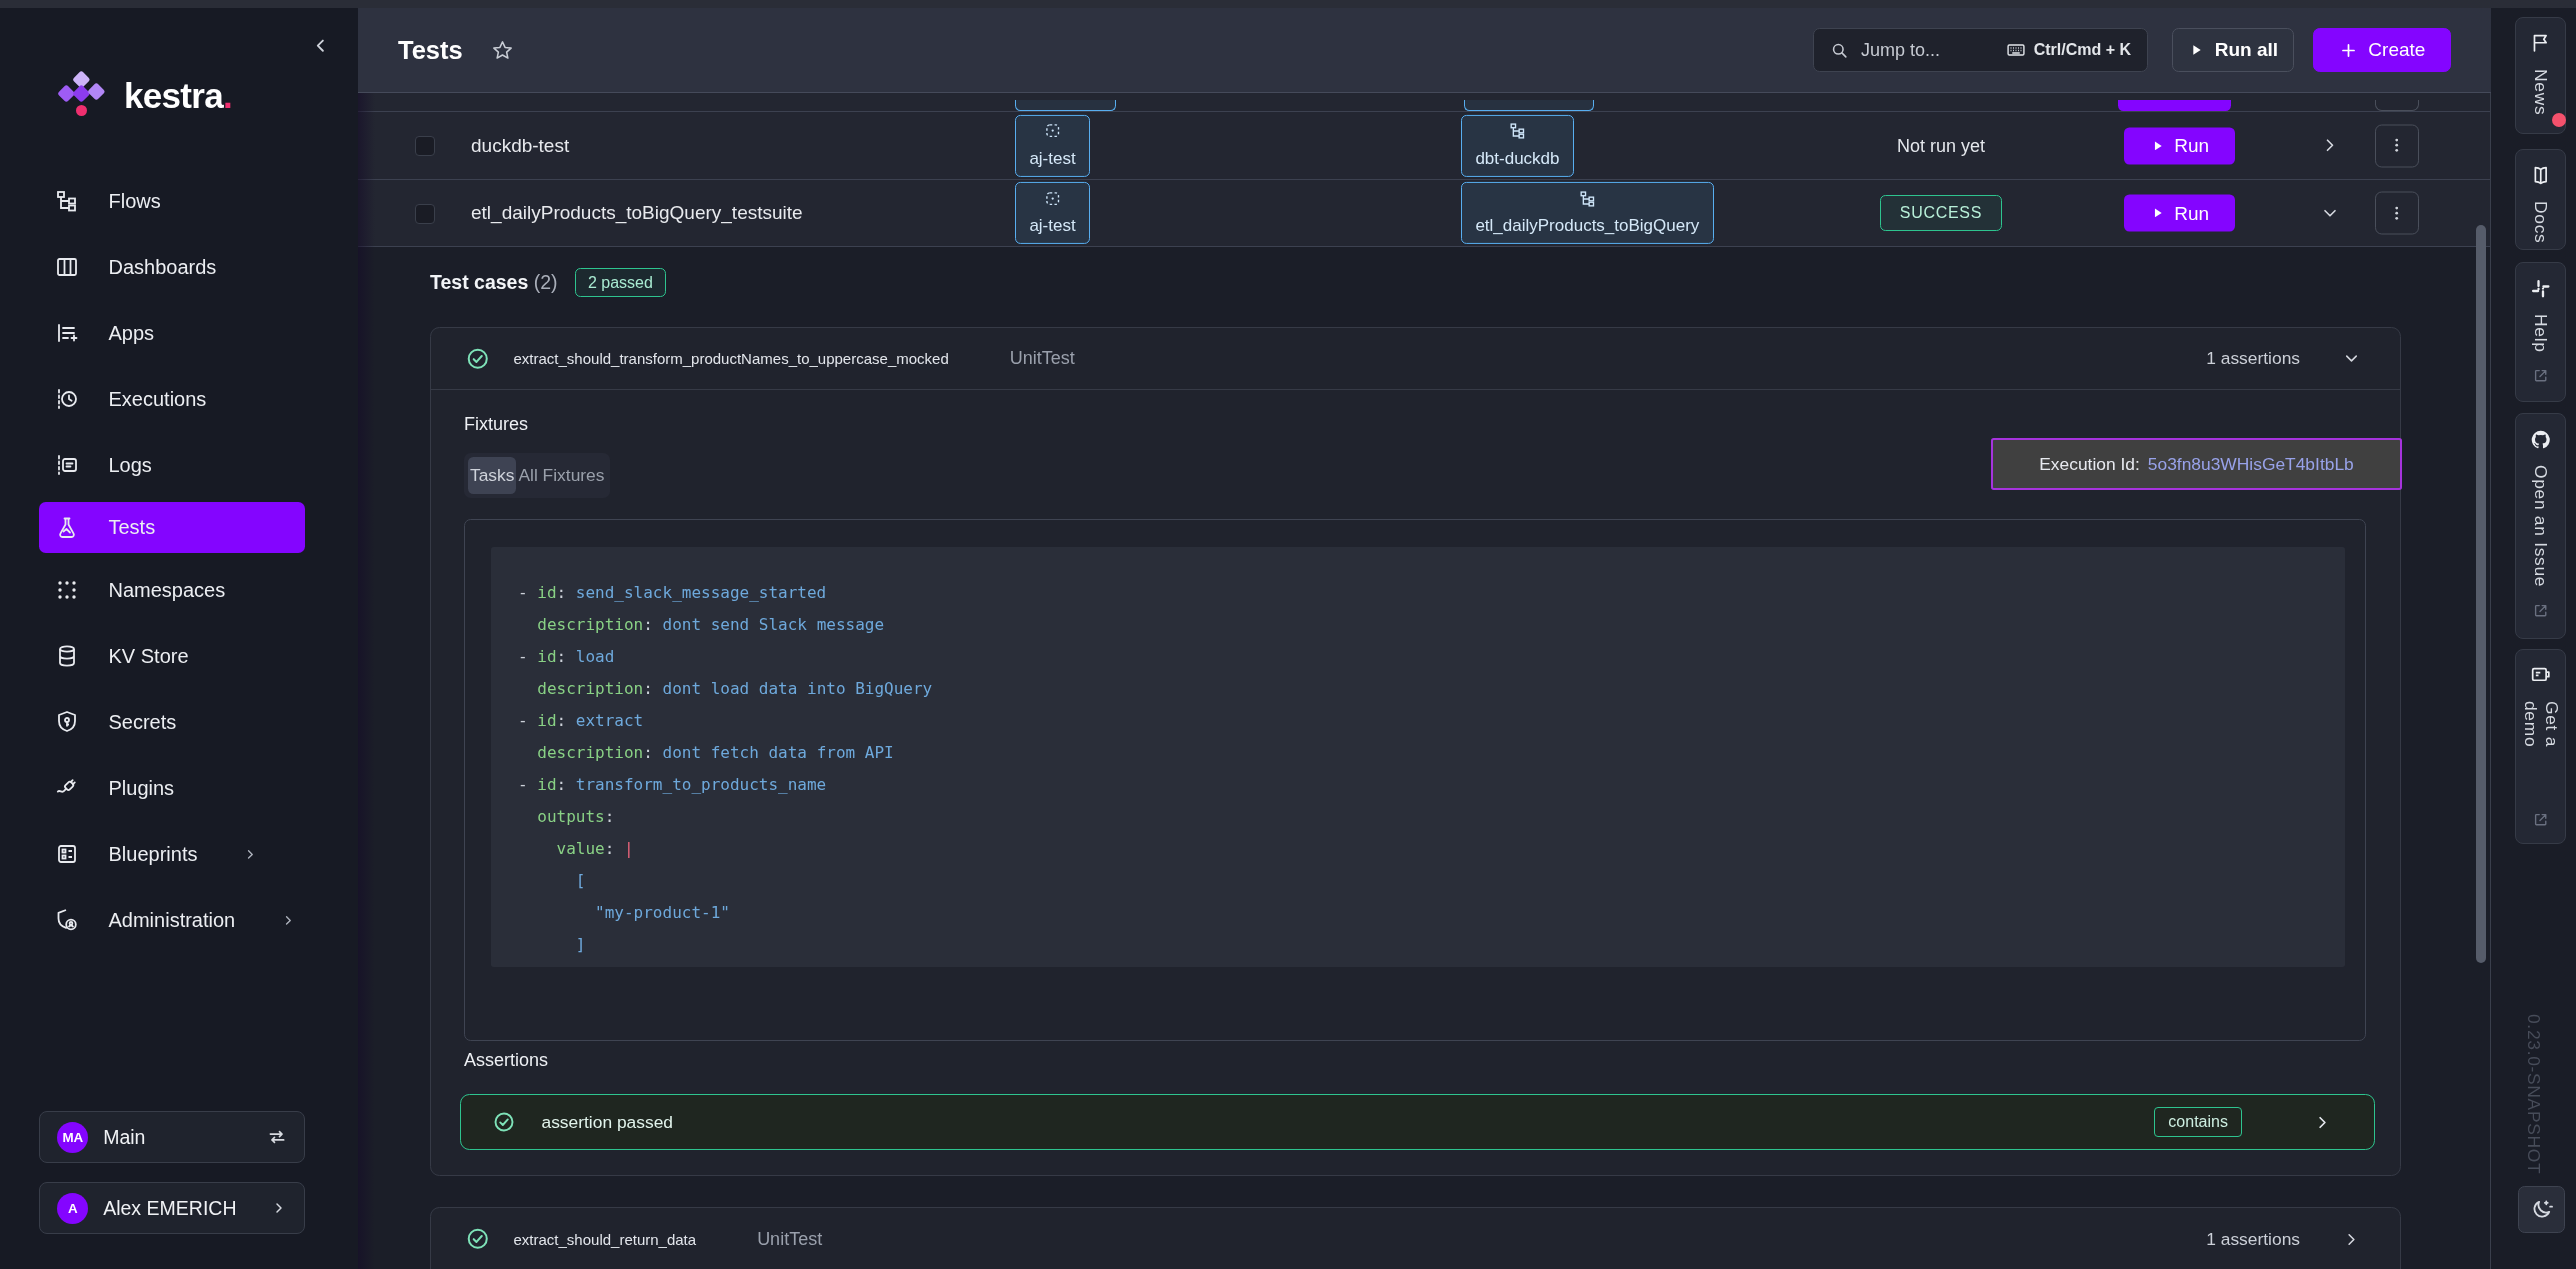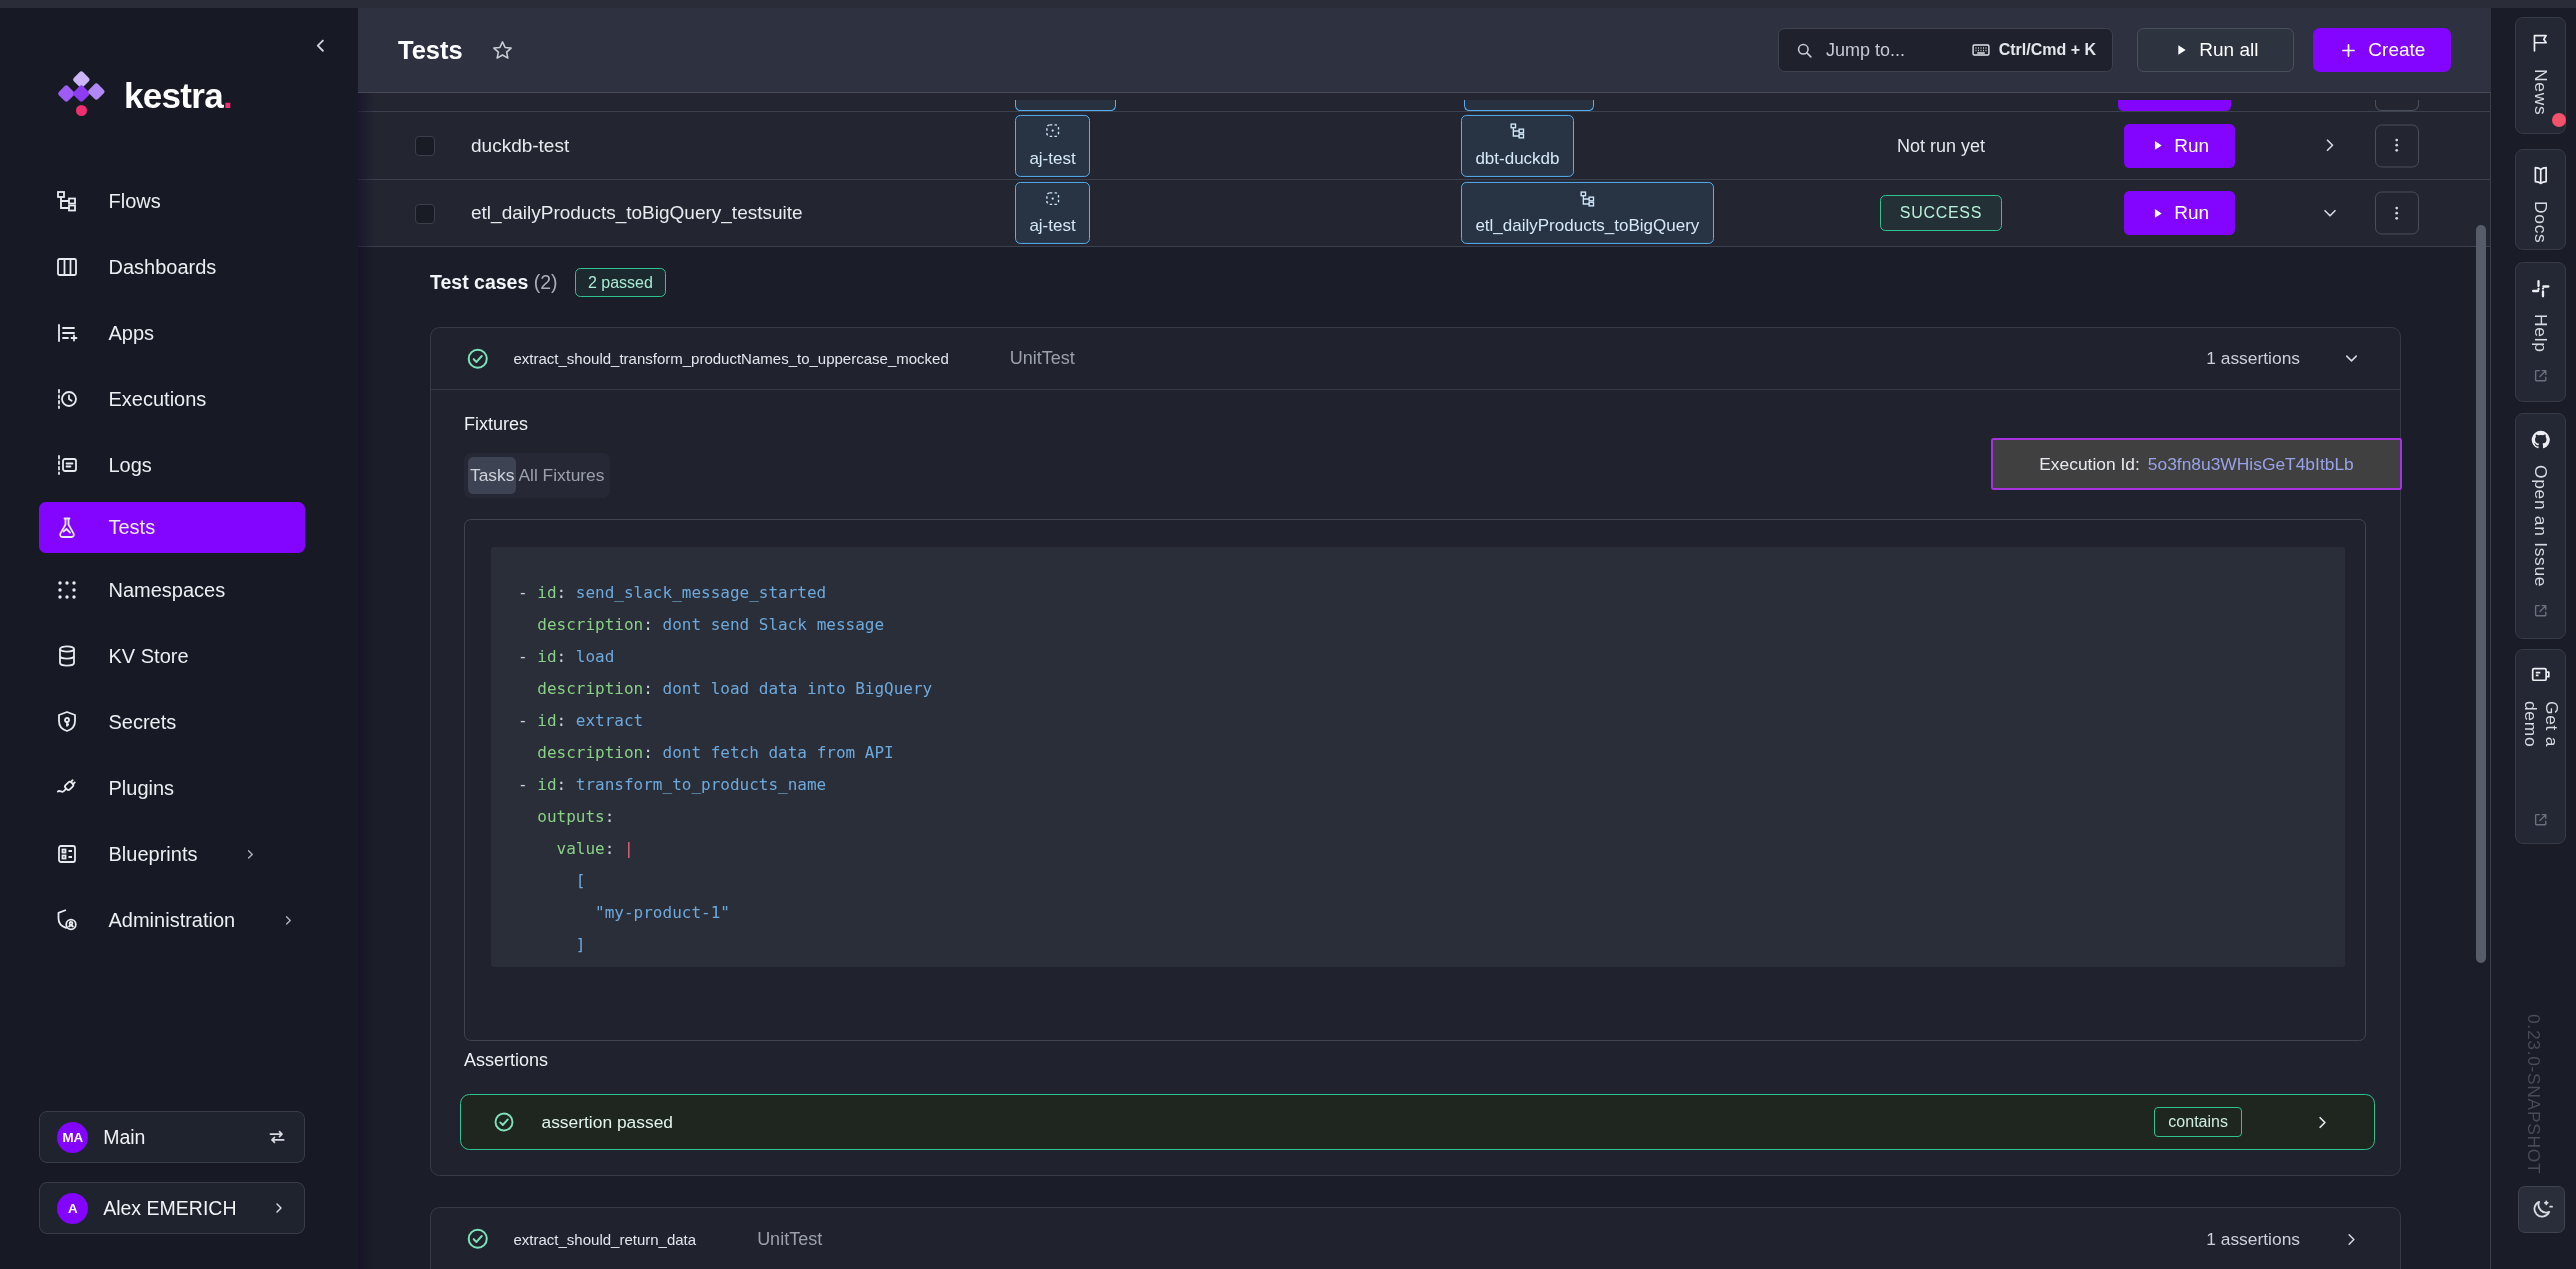--- a/index.html
+++ b/index.html
@@ -41,40 +41,40 @@
   .hdr { position:absolute; left:0; top:0; width:100%; height:85px; background:#2e3240; border-bottom:1.3px solid #454a5a; display:flex; align-items:center; padding:0 40px; z-index:4; }
   .hdr-title { font-size:25.5px; font-weight:bold; color:#ffffff; }
   .hdr-star { margin-left:28px; color:#c9cdd5; }
   .hdr-spacer { flex:1; }
   .searchbox { display:flex; align-items:center; gap:12px; width:335px; height:44px; background:#1f222c; border:1.3px solid #3e4350; border-radius:6.7px; padding:0 16px; }
   .searchbox input { background:transparent; border:none; outline:none; color:#c6cad2; font-size:18px; width:127px; font-family:"Liberation Sans",sans-serif; }
   .searchbox input::placeholder { color:#c6cad2; opacity:1; }
   .searchbox .mag { color:#c6cad2; }
   .kbd-hint { margin-left:auto; display:flex; align-items:center; gap:8px; color:#e3e6ea; font-size:16px; font-weight:bold; white-space:nowrap; }
   .btn { display:flex; align-items:center; justify-content:center; gap:10.7px; height:44px; border-radius:6.7px; font-size:19px; color:#fff; cursor:pointer; white-space:nowrap; }
-  .btn-runall { width:157px; background:#2e3340; border:1.3px solid #4a4f5d; margin-left:24px; }
+  .btn-runall { width:122px; background:#2e3340; border:1.3px solid #4a4f5d; margin-left:24px;font-weight:bold; }
   .btn-create { width:138px; background:#8405ff; border:1.3px solid #8405ff; margin-left:19px; }
 
   
   .partial-row { position:absolute; left:0; top:85px; width:100%; height:18px; background:#232631; overflow:hidden; }
   .stub-badge { position:absolute; bottom:0; height:10.7px; border:1.3px solid #58aef0; border-top:none; border-radius:0 0 5.4px 5.4px; background:rgba(88,174,240,.08); }
   .stub-run { position:absolute; bottom:0; height:10.7px; background:#8405ff; border-radius:0 0 5.4px 5.4px; }
   .stub-kebab { position:absolute; bottom:0; height:10.7px; border:1.3px solid #4a4f5b; border-top:none; border-radius:0 0 6.7px 6.7px; }
   .t-row { position:absolute; left:0; width:100%; height:68px; background:#232631; border-top:1.3px solid #3c4150; }
   .t-row.r1 { top:103px; } .t-row.r2 { top:171px; border-bottom:1.3px solid #3c4150; }
   .chkbox { position:absolute; left:57px; top:23.5px; width:20px; height:20px; background:#1a1c25; border:1.3px solid #3a3f4b; border-radius:4px; cursor:pointer; }
   .t-name { position:absolute; left:113px; top:50%; transform:translateY(-50%); font-size:19px; color:#e8eaee; }
   .badge-blue { display:inline-flex; align-items:center; gap:9.4px; border:1.3px solid #58aef0; background:rgba(88,174,240,.1); color:#d5e8f8; border-radius:5.4px; font-size:17px; padding:6.7px 13.4px; cursor:pointer;flex-direction:column; }
   .badge-blue .bicon { color:#cfe6fa; }
   .pos-ns { position:absolute; left:657px; top:50%; transform:translateY(-50%); }
   .pos-flow { position:absolute; left:1103px; top:50%; transform:translateY(-50%); }
   .pos-status { position:absolute; left:1449px; top:50%; transform:translateY(-50%); width:268px; text-align:center; }
   .status-text { font-size:18px; color:#e4e7ec; }
   .badge-success { display:inline-block; border:1.3px solid #2ec48f; color:#b8f0d9; background:rgba(46,196,143,.07); border-radius:5.4px; font-size:16px; letter-spacing:0.7px; padding:8px 19px; }
-  .btn-run { position:absolute; left:1766px; top:50%; transform:translateY(-50%); width:111px; height:44px; background:#8405ff; border-radius:5.4px; display:flex; align-items:center; justify-content:center; gap:9.4px; font-size:19px; color:#fff; cursor:pointer; }
+  .btn-run { position:absolute; left:1766px; top:50%; transform:translateY(-50%); width:111px; height:37px; background:#8405ff; border-radius:5.4px; display:flex; align-items:center; justify-content:center; gap:9.4px; font-size:19px; color:#fff; cursor:pointer; }
   .row-chev { position:absolute; left:1957px; top:50%; transform:translateY(-50%); width:29.5px; height:29.5px; display:flex; align-items:center; justify-content:center; color:#d4d7de; cursor:pointer; }
   .kebab-btn { position:absolute; left:2017px; top:50%; transform:translateY(-50%); width:44px; height:43px; border:1.3px solid #4a4f5b; border-radius:6.7px; display:flex; align-items:center; justify-content:center; cursor:pointer; color:#d0d4db; }
 
   
   .tc-head { position:absolute; left:72px; top:260px; display:flex; align-items:center; gap:17.4px; }
   .tc-title { font-size:19.5px; font-weight:bold; color:#f2f4f7; }
   .tc-count { font-size:19.5px; color:#a9aeb9; font-weight:normal; }
   .badge-passed { border:1.3px solid #2ec48f; color:#a9ebd2; background:rgba(46,196,143,.07); border-radius:5.4px; font-size:16px; padding:4.7px 12px; }
 
   .case-card { position:absolute; left:72px; width:1971px; background:#20232d; border:1.3px solid #363a46; border-radius:9.4px; }

